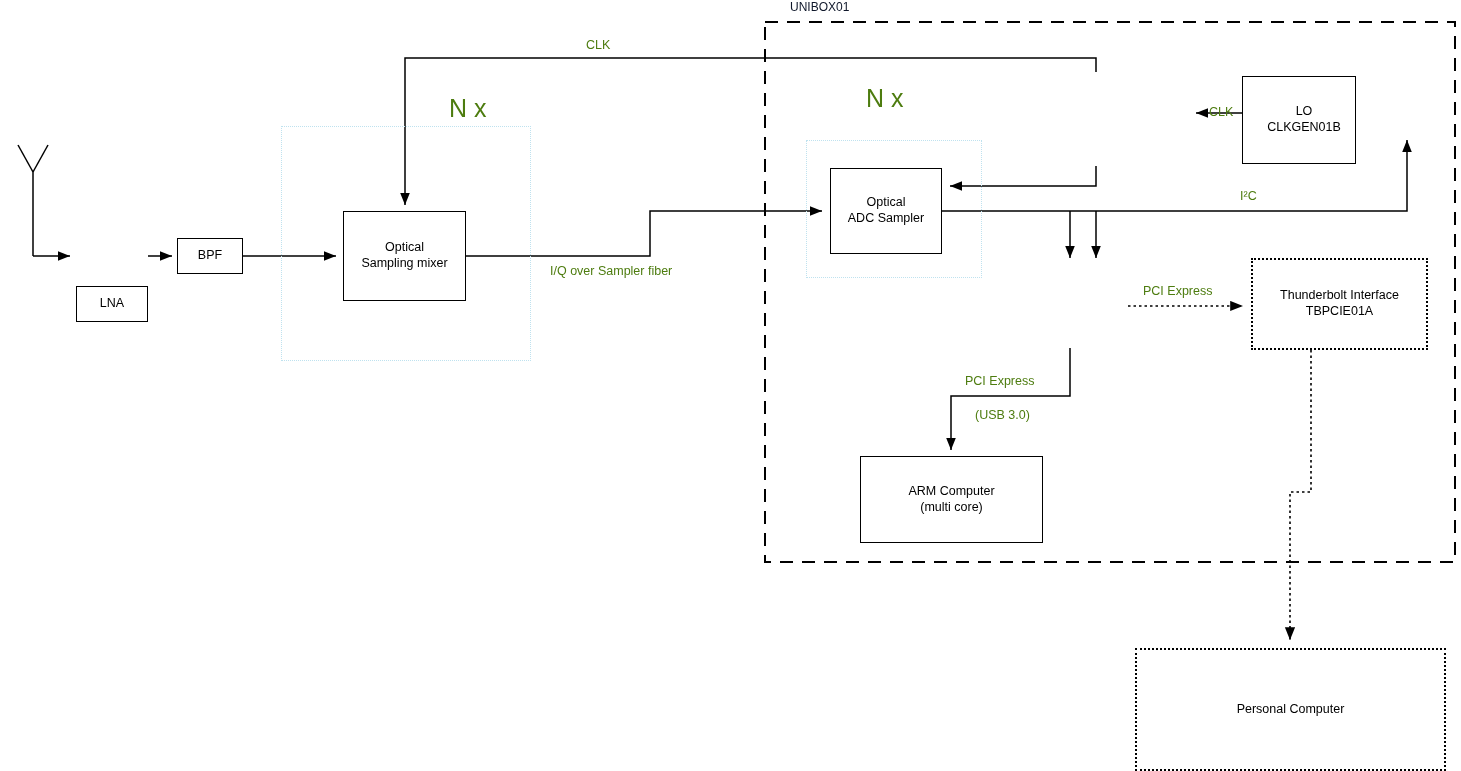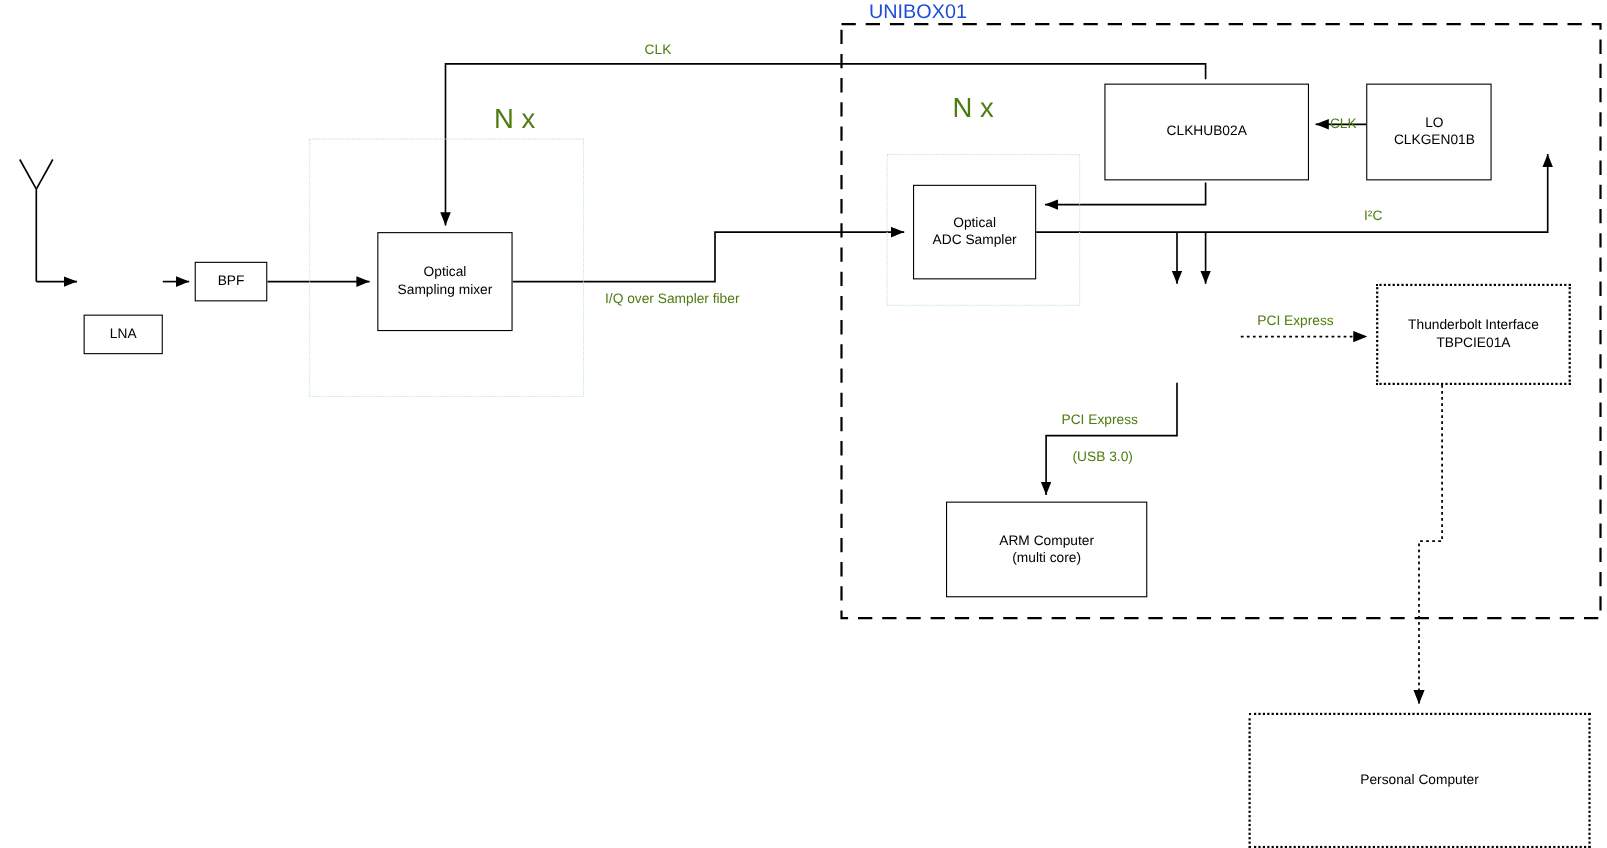--- a/index.html
+++ b/index.html
@@ -54,22 +54,22 @@
     white-space: nowrap;
   }
   .nx-box {
     position: absolute;
     box-sizing: border-box;
     border: 1.5px dotted #bfe2ef;
     background: transparent;
   }
   .unibox-label {
     position: absolute;
-    font-size: 18px;
-    color: #1d4ed8;
+    font-size: 12px;
+    color: #0f172a;
     white-space: nowrap;
   }
 </style>
 </head>
 <body>
 
 <div id="canvas">
 
   <svg class="layer" viewBox="0 0 1461 771">
     <defs>
@@ -128,21 +128,20 @@
   <div class="node" style="left:76px; top:238px; width:72px; height:36px;margin-top:48px;">LNA</div>
 
   <div class="node" style="left:177px; top:238px; width:66px; height:36px;">BPF</div>
 
   <div class="node" style="left:343px; top:211px; width:123px; height:90px;">Optical
 Sampling mixer</div>
 
   <div class="node" style="left:830px; top:168px; width:112px; height:86px;">Optical
 ADC Sampler</div>
 
-  <div class="node" style="left:1004px; top:76px; width:186px; height:88px;">CLKHUB02A</div>
 
   <div class="node" style="left:1242px; top:76px; width:114px; height:88px;padding-left:10px;">LO
 CLKGEN01B</div>
 
 
   <div class="node dotted" style="left:1251px; top:258px; width:177px; height:92px;">Thunderbolt Interface
 TBPCIE01A</div>
 
   <div class="node" style="left:860px; top:456px; width:183px; height:87px;">ARM Computer
 (multi core)</div>

